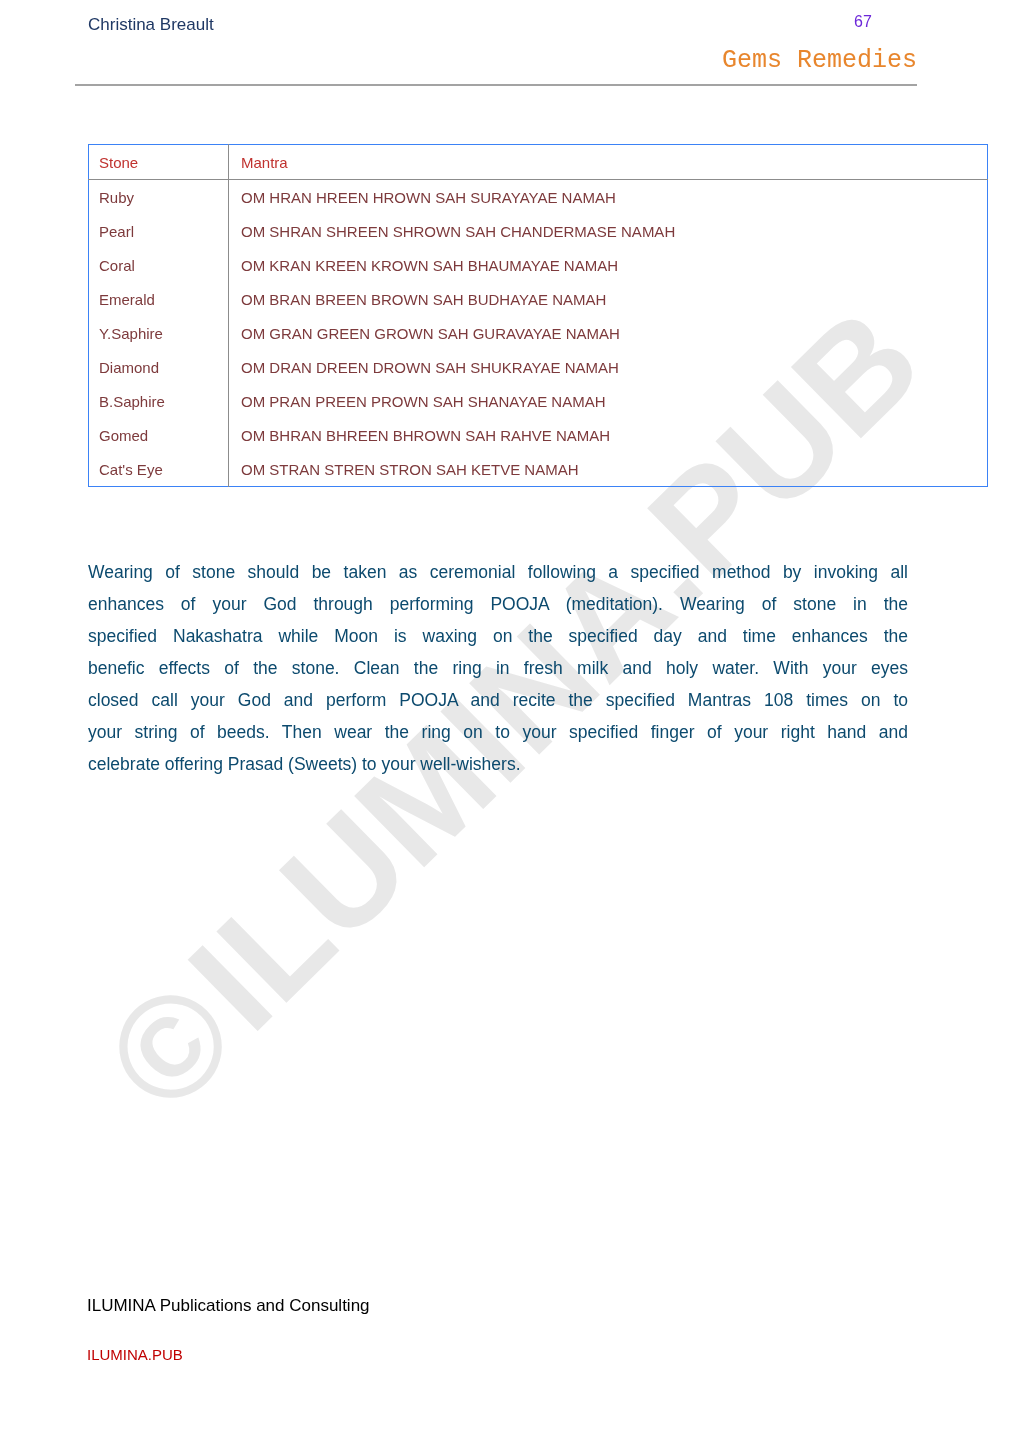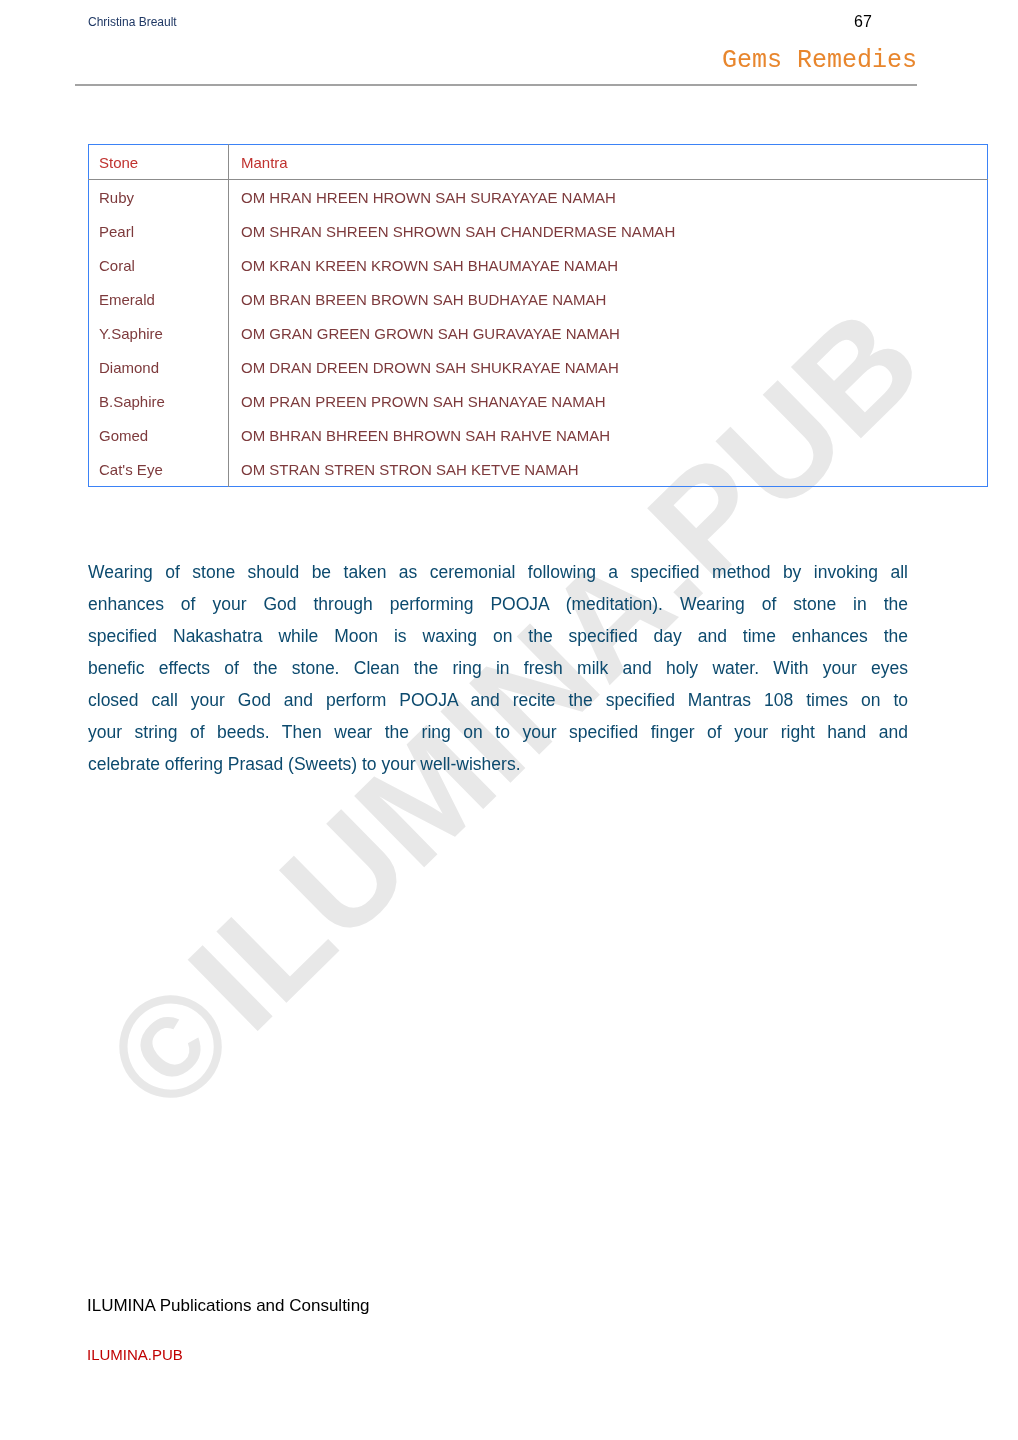--- a/index.html
+++ b/index.html
@@ -28,25 +28,25 @@
     user-select: none;
     line-height: 170px;
   }
   .watermark .copy { margin-right: 10px; }
 
   .content { position: absolute; inset: 0; z-index: 1; }
 
   
   .author {
     position: absolute; left: 88px; top: 15px;
-    font-size: 12px; color: #1f3864;
+    font-size: 17px; color: #1f3864;
   }
   .pagenum {
     position: absolute; left: 854px; top: 13px;
-    font-size: 16px; color: #000000;
+    font-size: 16px; color: #6d28d9;
   }
   .doc-title {
     position: absolute; right: 101px; top: 46px;
     font-size: 25px; color: #e8862d; font-family: Liberation Mono, monospace;
   }
   .rule {
     position: absolute; left: 75px; top: 84px;
     width: 842px; height: 2px; background: #a3a3a3;
   }
 

